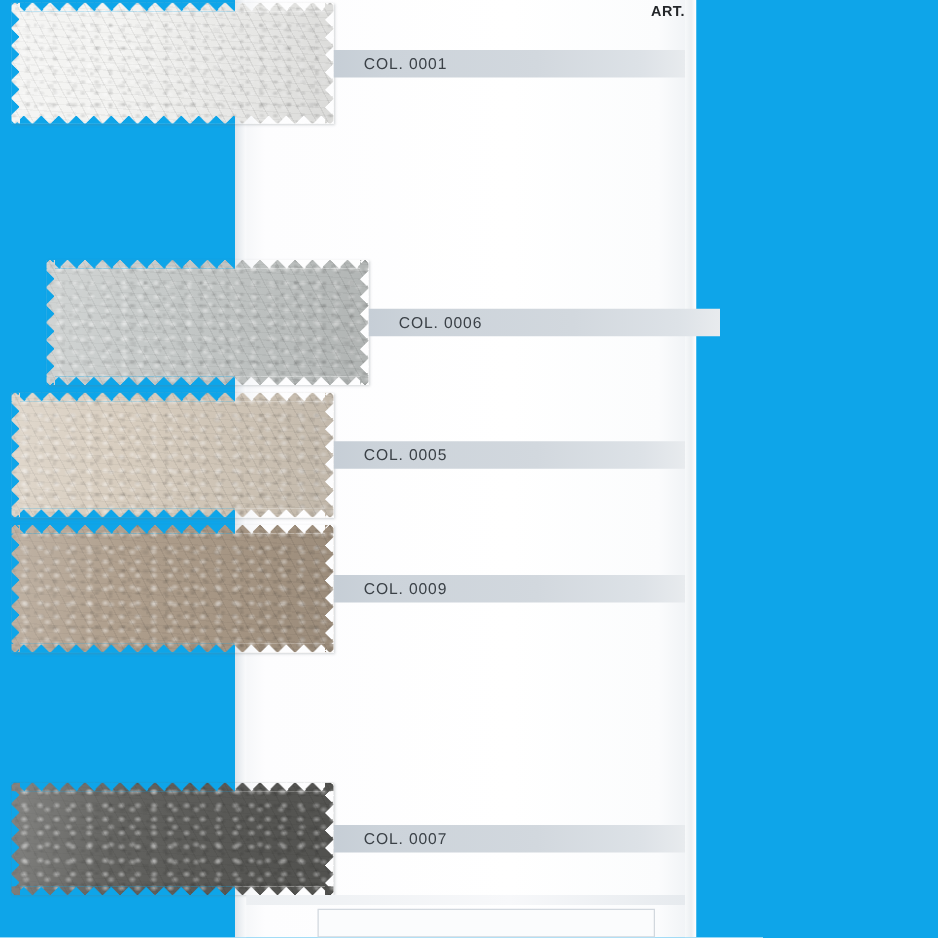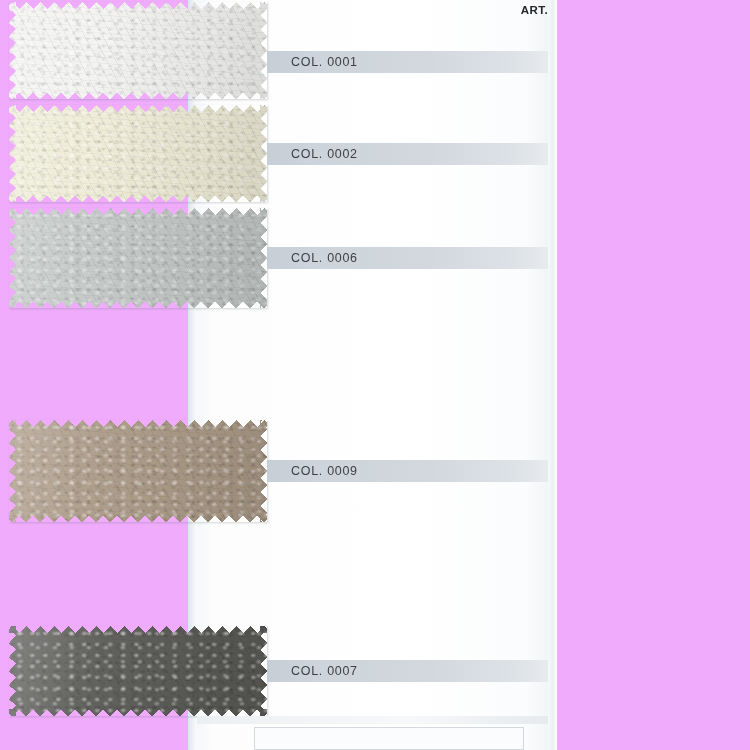--- a/index.html
+++ b/index.html
@@ -9,21 +9,21 @@
     background: #ffffff;
   }
   body {
     font-family: "Liberation Sans", sans-serif;
   }
 
   #stage {
     position: relative;
     width: 750px;
     height: 750px;
-    background: #f0abfc;
+    background: #0ea5e9;
     overflow: hidden;
     text-decoration: underline;
   }
 
   
   #card {
     position: absolute;
     left: 188px;
     top: 0px;
     width: 368px;
@@ -192,48 +192,48 @@
 
   <div id="swatch-list" style="position: absolute; top: 0px; width: 368px; height: 750px;">
       <div class="row" style="top: 2px; height: 97px;">
         <div class="chip">
           <div class="chip-inner" style="background: rgb(242, 242, 240);">
             <div class="grain"></div>
             <div class="grain2"></div>
             <div class="sheen"></div>
           </div>
         </div>
-        <div class="label-band" style="top: 38px; margin-top: 11px;">
+        <div class="label-band" style="top: 38px;">
           <span>COL. 0001</span>
         </div>
       </div>
-      <div class="row" style="top: 105px; height: 97px;">
-        <div class="chip">
-          <div class="chip-inner" style="background: rgb(238, 236, 214);">
-            <div class="grain"></div>
-            <div class="grain2"></div>
-            <div class="sheen"></div>
-          </div>
-        </div>
-        <div class="label-band" style="top: 38px;">
-          <span>COL. 0002</span>
-        </div>
-      </div>
-      <div class="row" style="top: 208px; height: 100px;">
+      <div class="row" style="top: 208px; height: 100px; margin-left: 28px;">
         <div class="chip">
           <div class="chip-inner" style="background: rgb(195, 199, 198);">
             <div class="grain"></div>
             <div class="grain2"></div>
             <div class="sheen"></div>
           </div>
         </div>
         <div class="label-band" style="top: 39px;">
           <span>COL. 0006</span>
         </div>
       </div>
+      <div class="row" style="top: 314px; height: 100px;">
+        <div class="chip">
+          <div class="chip-inner" style="background: rgb(214, 203, 188);">
+            <div class="grain"></div>
+            <div class="grain2"></div>
+            <div class="sheen"></div>
+          </div>
+        </div>
+        <div class="label-band" style="top: 39px;">
+          <span>COL. 0005</span>
+        </div>
+      </div>
       <div class="row" style="top: 420px; height: 102px;">
         <div class="chip">
           <div class="chip-inner" style="background: rgb(171, 154, 135);">
             <div class="grain"></div>
             <div class="grain2"></div>
             <div class="sheen"></div>
           </div>
         </div>
         <div class="label-band" style="top: 40px;">
           <span>COL. 0009</span>

